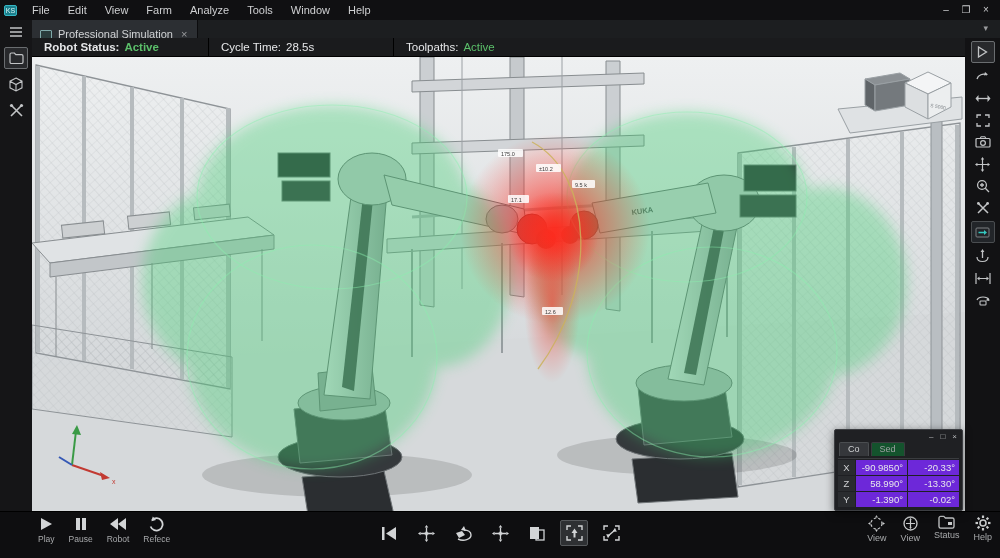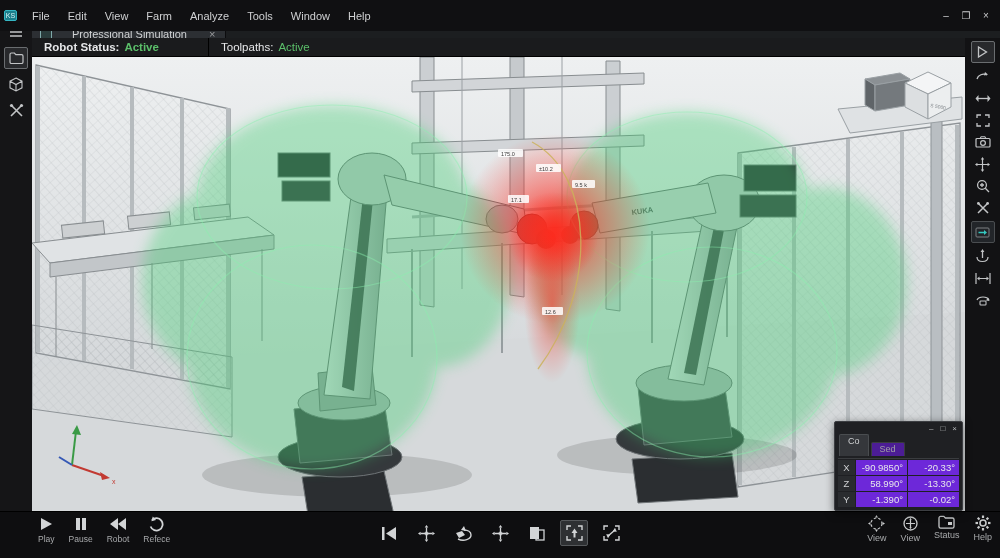--- a/index.html
+++ b/index.html
@@ -1,30 +1,30 @@
 <!DOCTYPE html>
 <html><head>
 <meta charset="utf-8">
 <style>
   * { margin:0; padding:0; box-sizing:border-box; }
   html,body { background:#000; }
   body { font-family:"Liberation Sans", sans-serif; }
   .app { position:relative; width:1000px; height:558px; background:#141416; overflow:hidden; color:#d6d7d9; }
 
   
-  .titlebar { position:absolute; top:0; left:0; right:0; height:31px; background:#101012; display:flex; align-items:center; z-index:30; }
+  .titlebar { position:absolute; top:0; left:0; right:0; height:20px; background:#101012; display:flex; align-items:center; z-index:30; }
   .logo { width:13px; height:11px; margin:0 6px 0 4px; background:#1b7f8c; border:1px solid #35b7c4; border-radius:2px; color:#d8f4f6; font-size:7px; line-height:9px; text-align:center; }
   .menus { display:flex; gap:0; }
   .menu-item { font-size:11px; color:#cfd0d2; padding:1px 9px; cursor:default; }
   .win-controls { margin-left:auto; display:flex; gap:4px; padding-right:6px; }
   .win-btn { width:16px; height:14px; font-size:10px; line-height:13px; text-align:center; color:#c8c9cb; }
 
   
   .tabrow { position:absolute; top:18px; left:32px; right:0; height:20px; background:#1c1e20; display:flex; align-items:flex-end; z-index:20; }
-  .tab { display:flex; align-items:center; gap:20px; height:20px; padding:12px 10px 0 8px; background:#2c2f33; border-right:1px solid #0c0c0e; }
+  .tab { display:flex; align-items:center; gap:6px; height:20px; padding:12px 10px 0 8px; background:#2c2f33; border-right:1px solid #0c0c0e; }
   .tab-icon { width:12px; height:9px; border:1px solid #7fa9a9; border-radius:1px; background:#2a3c3c; }
   .tab-label { font-size:11px; color:#d0d2d4; white-space:nowrap; }
   .tab-close { font-size:11px; color:#9a9c9e; margin-left:2px; }
   .overflow-arrow { margin-left:auto; margin-right:12px; align-self:center; font-size:9px; color:#9a9c9e; }
 
   
   .statusrow { position:absolute; top:38px; left:32px; right:35px; height:19px; background:#1a1b1d; border-bottom:1px solid #000; display:flex; z-index:20; }
   .status-seg { display:flex; align-items:center; gap:5px; padding:0 12px; border-right:1px solid #000; font-size:11.5px; color:#e6e7e9; white-space:nowrap; }
   .seg-0 { width:177px;font-weight:bold; } .seg-1 { width:240px; } .seg-2 { width:185px; } .seg-3 { flex:1; border-right:none; }
   .val-green { color:#5bbf6a; } .val-yellow { color:#d3bf51; } .val-white { color:#e6e7e9; }
@@ -53,21 +53,21 @@
   .br-tools { position:absolute; right:8px; top:3px; display:flex; gap:14px; }
   .br-btn { display:flex; flex-direction:column; align-items:center; gap:1px; color:#c8cacb; }
   .br-label { font-size:9px; color:#a8aaac; }
 
   
   .coord-panel { position:absolute; right:37px; bottom:47px; width:129px; background:#1f2023; border:1px solid #3c3e42; border-radius:2px; z-index:40; box-shadow:0 2px 8px rgba(0,0,0,.5); font-size:9.5px; }
   .cp-controls { display:flex; justify-content:flex-end; gap:7px; padding:2px 5px 0 5px; color:#b8babc; font-size:8px; height:11px; }
   .cp-tabs { display:flex; gap:2px; padding:1px 4px 0 4px; }
   .cp-tab { padding:1px 8px 2px 8px; font-size:9px; color:#cfd1d3; }
   .cp-tab-active { background:#35373b; border:1px solid #4a4d50; border-bottom:none; border-radius:2px 2px 0 0; }
-  .cp-tab-idle { background:#4c1d95; border:1px solid #3a3c3f; border-bottom:none; border-radius:2px 2px 0 0; color:#9fa1a3;margin-top:8px; }
+  .cp-tab-idle { background:#14532d; border:1px solid #3a3c3f; border-bottom:none; border-radius:2px 2px 0 0; color:#9fa1a3; }
   .cp-grid { margin:2px 3px 3px 3px; border-top:1px solid #3a3c3f; }
   .cp-row { display:flex; gap:1px; margin-top:1px; }
   .cp-axis { width:17px; background:#2a2c2f; color:#cfd1d3; text-align:center; padding:2px 0; }
   .cp-val { flex:1; background:#6d28d9; color:#e8e9eb; text-align:right; padding:2px 4px; white-space:nowrap; }
 </style>
 </head>
 <body>
 
 <div class="app">
 
@@ -96,20 +96,24 @@
       <span class="tab-label">Professional Simulation</span>
       <span class="tab-close">×</span>
     </div>
     <span class="overflow-arrow">▾</span>
   </div>
 
   <div class="statusrow">
     <div class="status-seg seg-0">
       <span>Robot Status:</span>
       <span class="val-green">Active</span>
+    </div>
+    <div class="status-seg seg-2">
+      <span>Cycle Time:</span>
+      <span class="val-white">28.5s</span>
     </div>
     <div class="status-seg seg-3">
       <span>Toolpaths:</span>
       <span class="val-green">Active</span>
     </div>
   </div>
 
   <div class="left-col">
     <div class="icon-btn" style="margin-top:3px">
       <svg width="14" height="10" viewBox="0 0 14 10">

